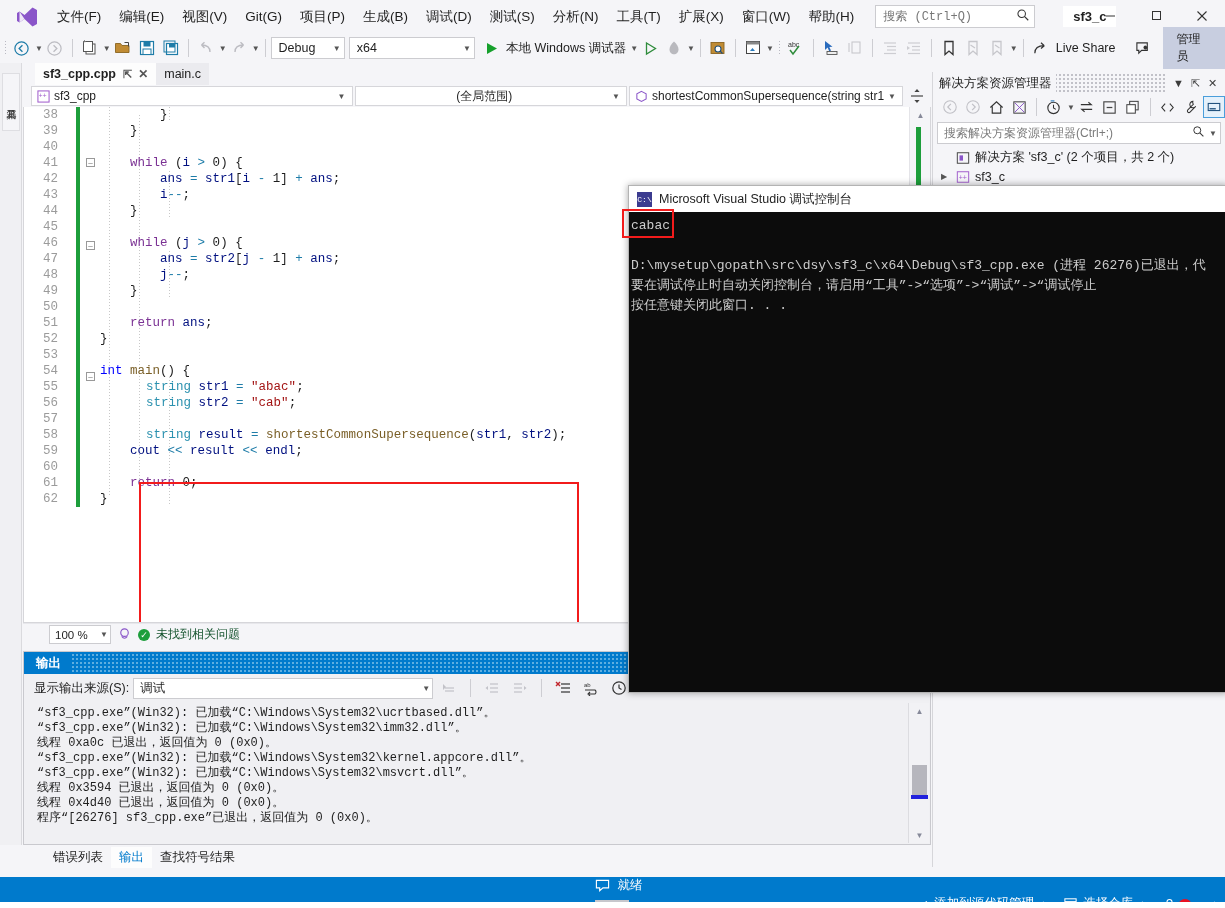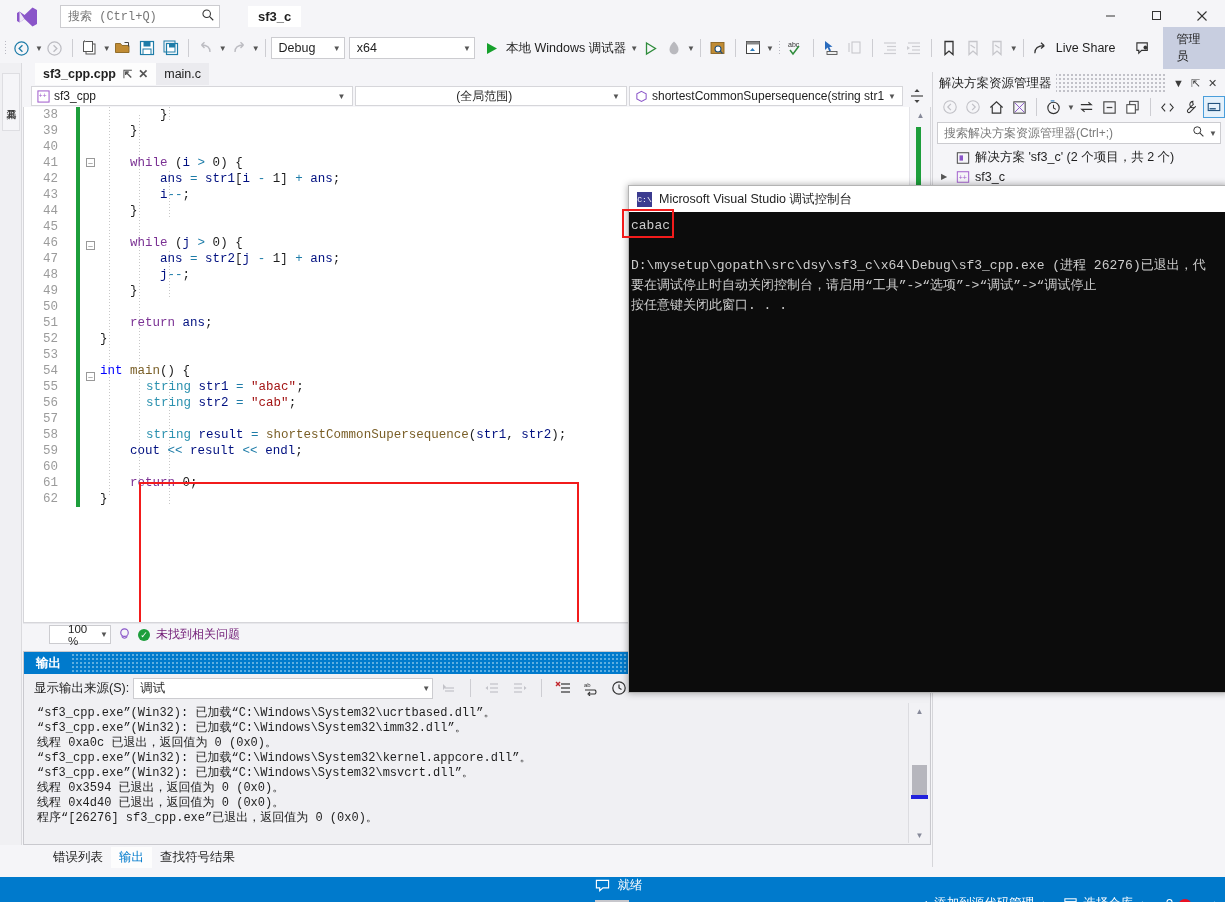--- a/index.html
+++ b/index.html
@@ -160,27 +160,27 @@
   .sc-arrow { width: 21px; height: 16px; display: flex; align-items: center; justify-content: center;
               font-size: 8px; color: #868999; }
   .sc-track-mark { position: absolute; left: 6px; width: 5px; background: #1d9e3b; }
 
   .statusline {
     height: 22px; display: flex; align-items: center; background: #f5f5f8;
     padding-left: 26px; gap: 6px; border-top: 1px solid #e7e7eb;
   }
   .zoom-combo {
     width: 62px; height: 19px; border: 1px solid #ccccd0; background: #fff;
-    display: flex; align-items: center; padding: 0 2px 0 18px; font-size: 11.5px; color: #1e1e1e;
+    display: flex; align-items: center; padding: 0 2px 0 5px; font-size: 11.5px; color: #1e1e1e;
   }
   .zoom-combo .zv { flex: 1; }
   .ok-dot { width: 12px; height: 12px; border-radius: 50%; background: #1d9e3b;
             color: #fff; font-size: 9px; display: flex; align-items: center;
             justify-content: center; }
-  .st-text { font-size: 12px; color: #701a75; }
+  .st-text { font-size: 12px; color: #14532d; }
 
   
   .outpane {
     position: absolute; left: 23px; top: 651px; width: 908px; height: 194px;
     background: #f0f0f3; border: 1px solid #c9c9ce;
   }
   .out-title {
     height: 22px; background: #007acc; color: #fff; display: flex;
     align-items: center; padding-left: 12px; font-size: 12.5px; font-weight: bold;
   }
@@ -293,20 +293,35 @@
 <div id="root">
 
   <div class="titlebar">
     <div class="vs-logo">
       <svg width="24" height="24" viewBox="0 0 24 24">
         <path d="M17.5 2.5 L22 5 L22 19 L17.5 21.5 L9.5 14 L4.5 17.5 L2 16 L2 8 L4.5 6.5 L9.5 10 Z" fill="#8a55c9"></path>
         <path d="M4.5 6.5 L4.5 17.5 L9.5 14 Z" fill="#fff" opacity=".85"></path>
       </svg>
     </div>
 
+    <div class="menu">
+      <div class="menu-item">文件(F)</div>
+      <div class="menu-item">编辑(E)</div>
+      <div class="menu-item">视图(V)</div>
+      <div class="menu-item">Git(G)</div>
+      <div class="menu-item">项目(P)</div>
+      <div class="menu-item">生成(B)</div>
+      <div class="menu-item">调试(D)</div>
+      <div class="menu-item">测试(S)</div>
+      <div class="menu-item">分析(N)</div>
+      <div class="menu-item">工具(T)</div>
+      <div class="menu-item">扩展(X)</div>
+      <div class="menu-item">窗口(W)</div>
+      <div class="menu-item">帮助(H)</div>
+    </div>
 
     <div class="searchbox">
       <span class="sp">搜索 (Ctrl+Q)</span>
       <span>
         <svg width="14" height="14" viewBox="0 0 16 16">
           <circle cx="6.5" cy="6.5" r="4.3" fill="none" stroke="#333" stroke-width="1.2"></circle>
           <line x1="9.6" y1="9.6" x2="14" y2="14" stroke="#333" stroke-width="1.3"></line>
         </svg>
       </span>
     </div>

